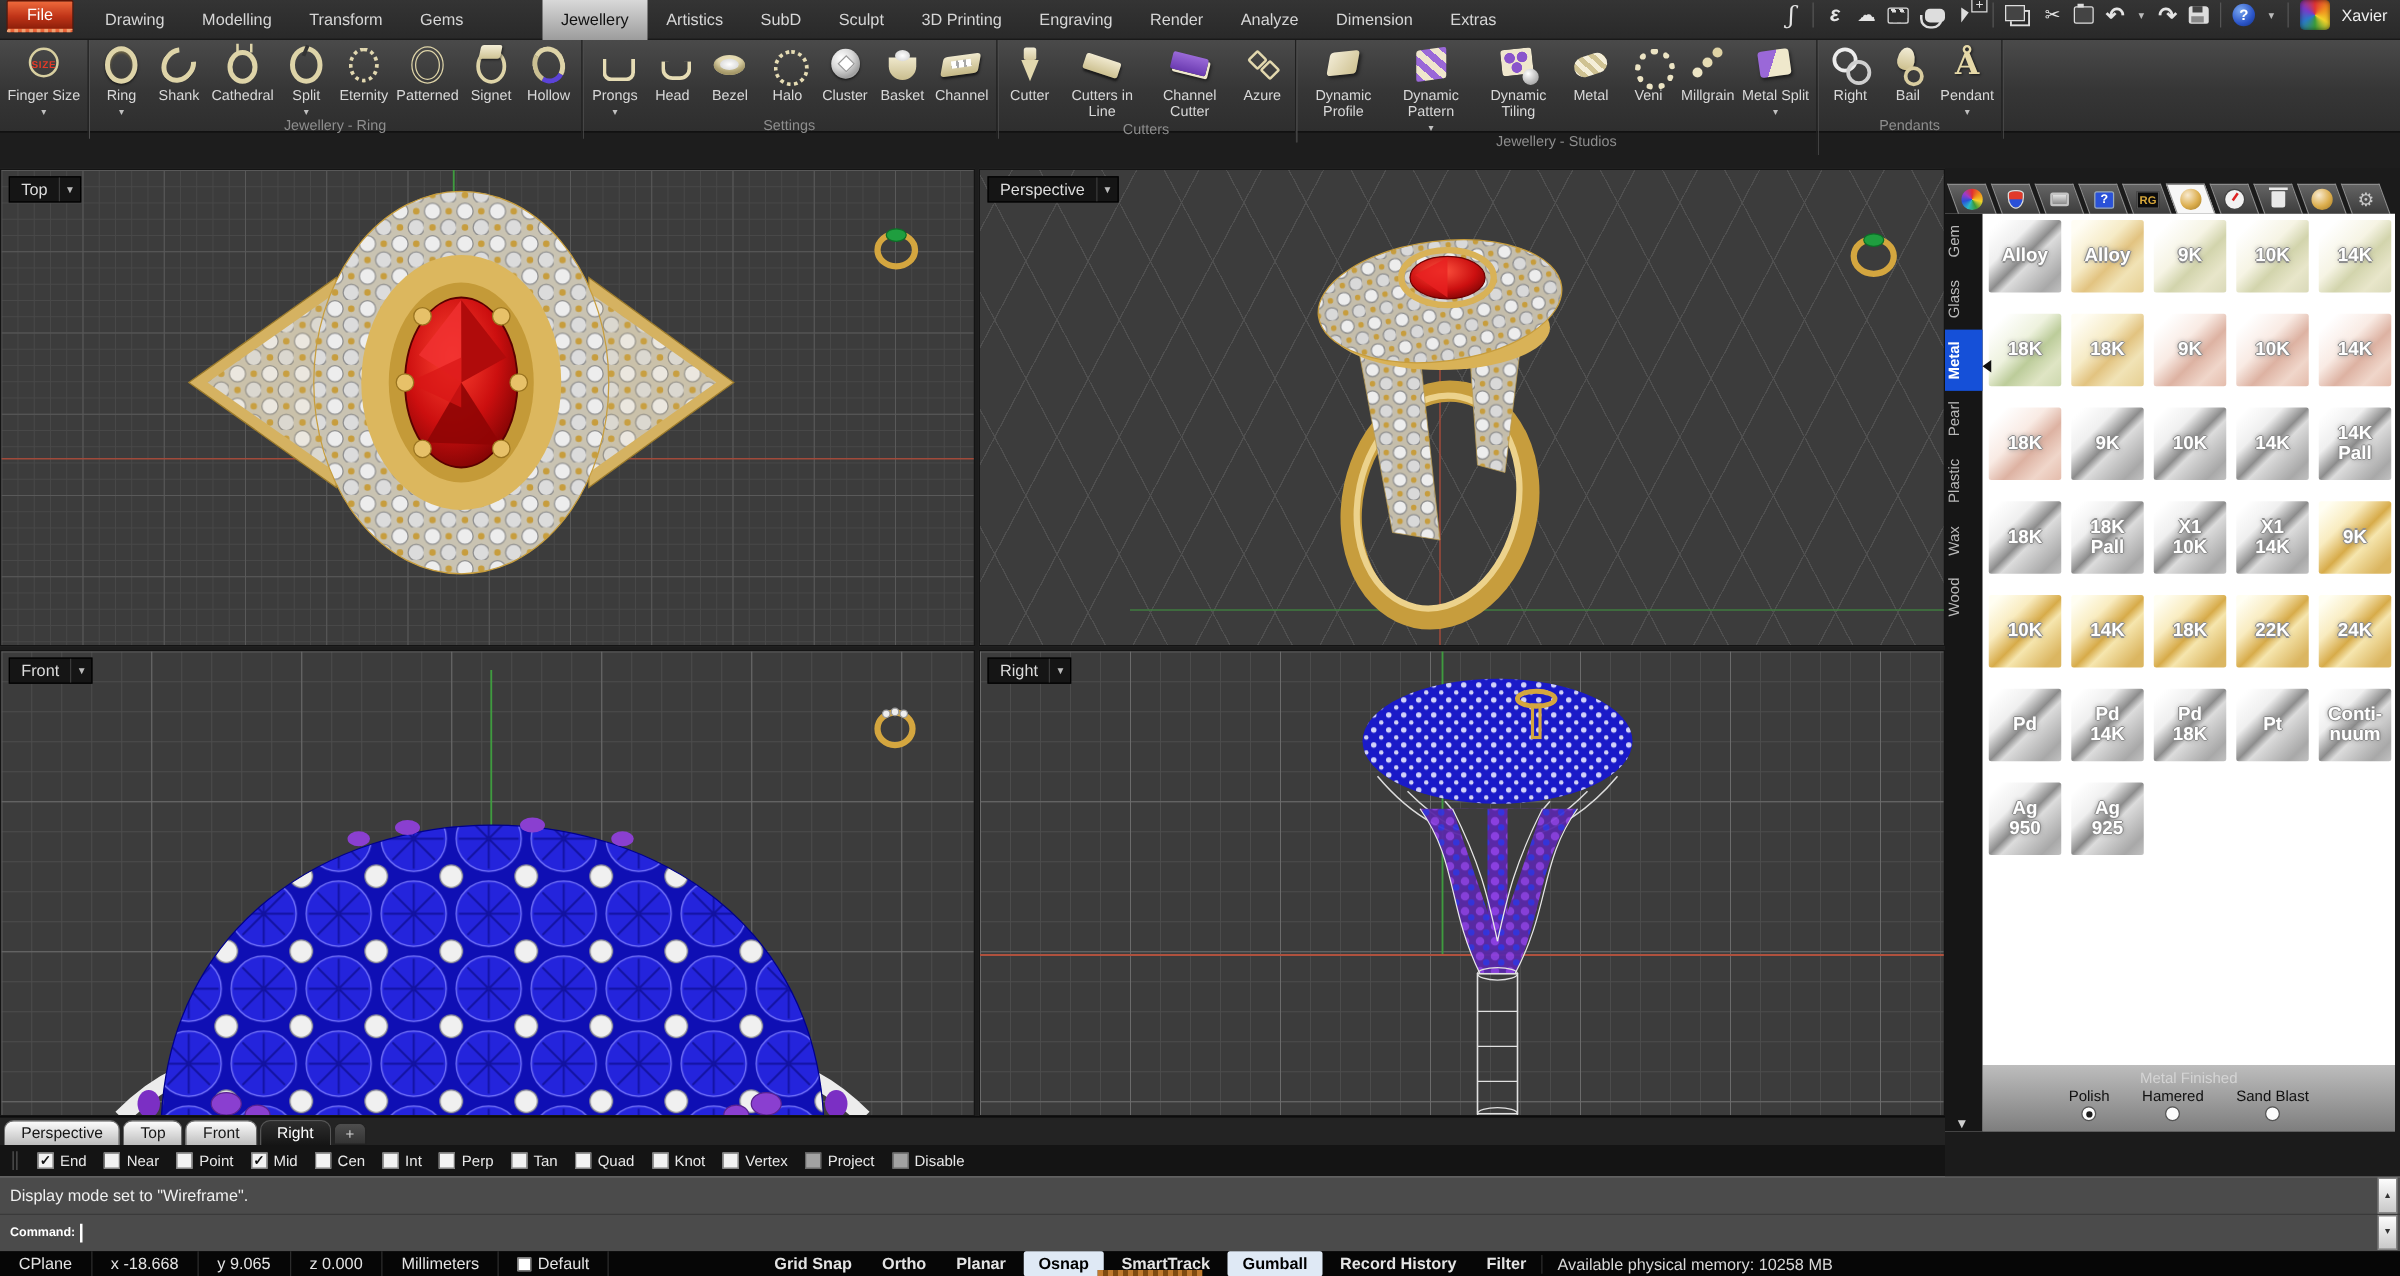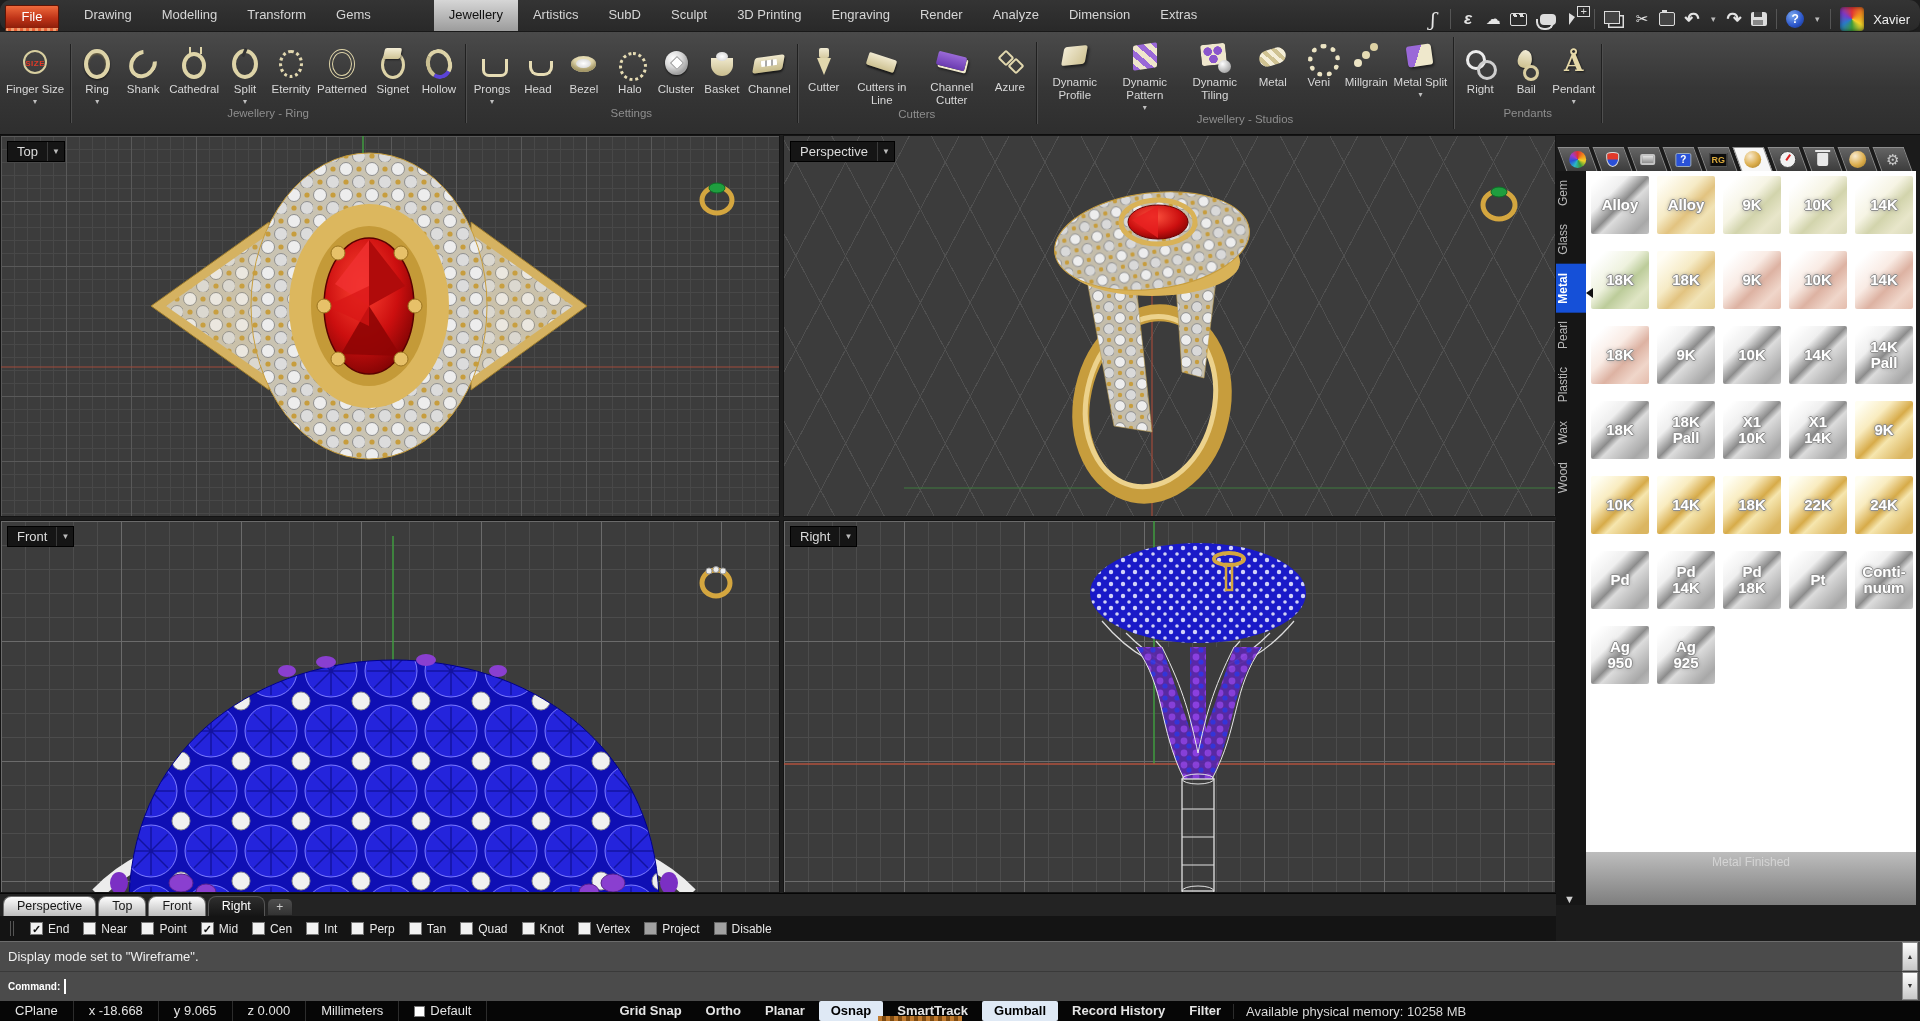--- a/index.html
+++ b/index.html
@@ -1,21 +1,21 @@
 <!DOCTYPE html>
 <html><head>
 <meta charset="utf-8">
 <style>
   *{margin:0;padding:0;box-sizing:border-box;}
   html,body{background:#111;}
   body{font-family:"Liberation Sans",sans-serif;}
   .app{position:relative;width:1920px;height:1021px;overflow:hidden;background:#1d1d1d;user-select:none;}
 
   
-  .menubar{position:absolute;top:0;left:0;width:1920px;height:32px;background:linear-gradient(#343434,#292929);display:flex;align-items:flex-end;border-bottom:1px solid #191919;border-radius:11px;}
+  .menubar{position:absolute;top:0;left:0;width:1920px;height:32px;background:linear-gradient(#343434,#292929);display:flex;align-items:flex-start;border-bottom:1px solid #191919;}
   .filebtn{width:54px;height:26px;margin:0 10px 0 5px;background:linear-gradient(#ef6a3c,#c03418 55%,#8d1f0a);border:1px solid #5e1405;border-bottom:3px dotted #f0a071;color:#fff;font-size:13px;text-align:center;line-height:22px;border-radius:2px;}
   .mitem{padding:0 15px;height:32px;line-height:32px;color:#d6d6d6;font-size:13px;white-space:nowrap;}
   .mitem.active{background:linear-gradient(#d8d8d8,#9c9c9c);color:#111;margin-left:48px;}
   .menu-right{margin-left:auto;display:flex;align-items:center;gap:9px;padding-right:6px;color:#dedede;}
   .msep{width:1px;height:20px;background:#555;}
   .mi{min-width:16px;height:20px;display:flex;align-items:center;justify-content:center;font-size:15px;color:#e4e4e4;}
   .mi-flourish{font-family:"DejaVu Serif",serif;font-style:italic;font-size:19px;}
   .mi-curve{font-style:italic;font-weight:bold;font-size:17px;}
   .mi-clapperboard{width:17px;height:13px;border:1.5px solid #ddd;border-radius:2px;background:linear-gradient(#2d2d2d,#2d2d2d) bottom/100% 8px no-repeat,repeating-linear-gradient(65deg,#ddd 0 3px,#2d2d2d 3px 6px);}
   .mi-microphone{width:8px;height:11px;background:#ddd;border-radius:4px;position:relative;margin:0 4px;}
@@ -28,21 +28,21 @@
   .mi-undo,.mi-redo{font-size:18px;font-weight:bold;}
   .mi-save{width:14px;height:14px;background:#ddd;border-radius:2px 3px 2px 2px;position:relative;}
   .mi-save::before{content:'';position:absolute;left:3px;top:0;width:8px;height:5px;background:#444;}
   .mi-save::after{content:'';position:absolute;left:2px;bottom:1px;width:10px;height:5px;background:#888;}
   .mi-help{width:18px;height:18px;border-radius:50%;background:radial-gradient(circle at 35% 30%,#7aa8f0,#2b55c8 60%,#14307e);color:#fff;font-weight:bold;font-size:12px;}
   .mi-undo-caret,.mi-help-caret{font-size:9px;color:#bbb;min-width:8px;}
   .mi-logo{width:24px;height:24px;border-radius:4px;background:conic-gradient(#e03434,#f08c1e,#f2d22a,#3a9a3a,#2a7ac8,#7a3ac8,#e03434);box-shadow:inset 0 0 4px #0009;}
   .muser{font-size:13px;color:#efefef;padding-right:4px;}
 
   
-  .ribbon{position:absolute;top:32px;left:0;width:1920px;height:103px;background:linear-gradient(#4a4a4a,#363636 55%,#2e2e2e);border-bottom:1px solid #0d0d0d;display:flex;align-items:center;}
+  .ribbon{position:absolute;top:32px;left:0;width:1920px;height:74px;background:linear-gradient(#4a4a4a,#363636 55%,#2e2e2e);border-bottom:1px solid #0d0d0d;display:flex;align-items:flex-start;}
   .rgroup{display:flex;flex-direction:column;border-right:1px solid #202020;box-shadow:1px 0 0 #4e4e4e;padding:0 3px;}
   .rrow{flex:1;display:flex;align-items:flex-start;padding-top:3px;}
   .rbtn{min-width:46px;max-width:70px;display:flex;flex-direction:column;align-items:center;padding:0 3px;cursor:default;}
   .rlabel{color:#d8d8d8;font-size:11.5px;line-height:13px;text-align:center;margin-top:2px;}
   .rcaret{color:#c0c0c0;font-size:8px;line-height:9px;margin-top:1px;}
   .glabel{height:17px;line-height:15px;text-align:center;color:#8e8e8e;font-size:11.5px;white-space:nowrap;}
   .ric{width:36px;height:34px;position:relative;flex:none;}
   .ric::before,.ric::after{content:'';position:absolute;}
   .ic-finger-size::before{inset:3px 6px 7px;border:2.5px solid #d8cfa0;border-radius:50%;}
   .ic-finger-size::after{content:'SIZE';left:0;right:0;top:12px;color:#e23a28;font-size:8px;font-weight:bold;text-align:center;letter-spacing:.5px;}
@@ -764,19 +764,33 @@
             <div class="sw tone-silver">Pt</div>
             <div class="sw tone-silver">Conti-
 nuum</div>
             <div class="sw tone-silver">Ag
 950</div>
             <div class="sw tone-silver">Ag
 925</div>
           </div>
         <div class="finishbox">
           <div class="finishtitle">Metal Finished</div>
+          <div class="finishopts" id="finishopts">
+              <div class="fopt">
+                <span>Polish</span>
+                <span class="radio sel"></span>
+              </div>
+              <div class="fopt">
+                <span>Hamered</span>
+                <span class="radio"></span>
+              </div>
+              <div class="fopt">
+                <span>Sand Blast</span>
+                <span class="radio"></span>
+              </div>
+            </div>
         </div>
       </div>
     </div>
     <div class="panel-collapse">▼</div>
   </div>
 
 </div>
 
 </body></html>

